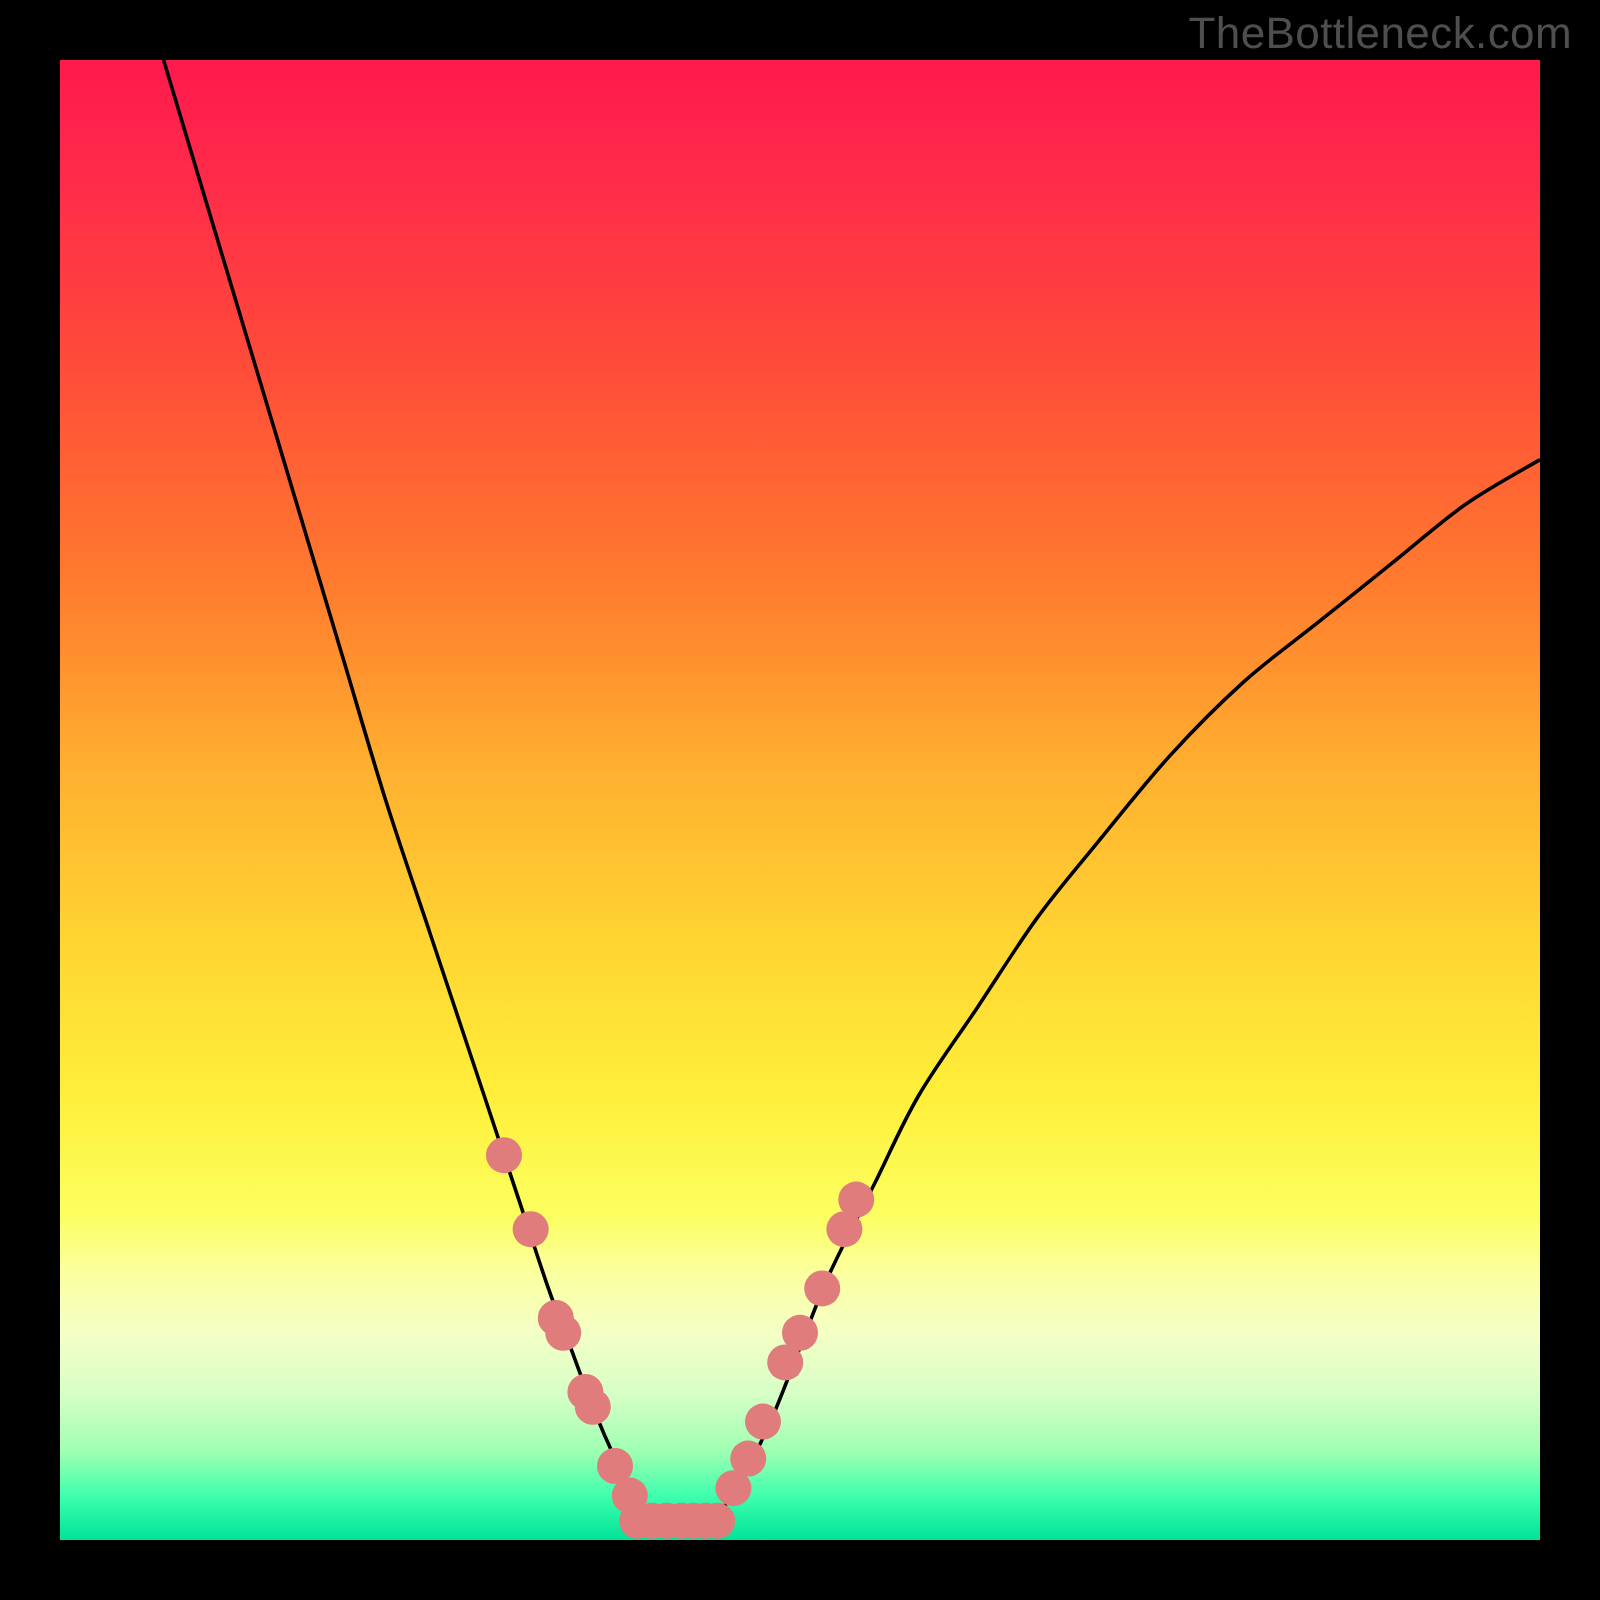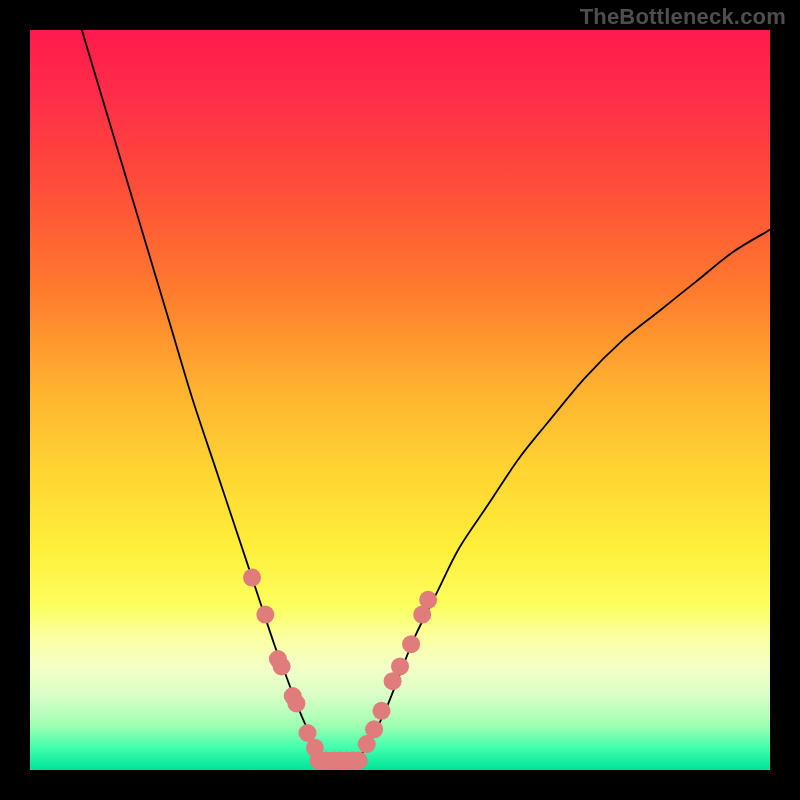--- a/index.html
+++ b/index.html
@@ -36,21 +36,21 @@
       #3fffad 97%,
       #00e39a 100%
     );
   }
   .watermark {
     position: absolute;
     top: 4px;
     right: 14px;
     color: #4e4e4e;
     font-size: 22px;
-    font-weight: 700;
+    font-weight: 400;
     letter-spacing: .2px;
     pointer-events: none;
   }
   svg.plot {
     position: absolute;
     left: 0; top: 0;
     width: 740px;
     height: 740px;
     overflow: visible;
   }

